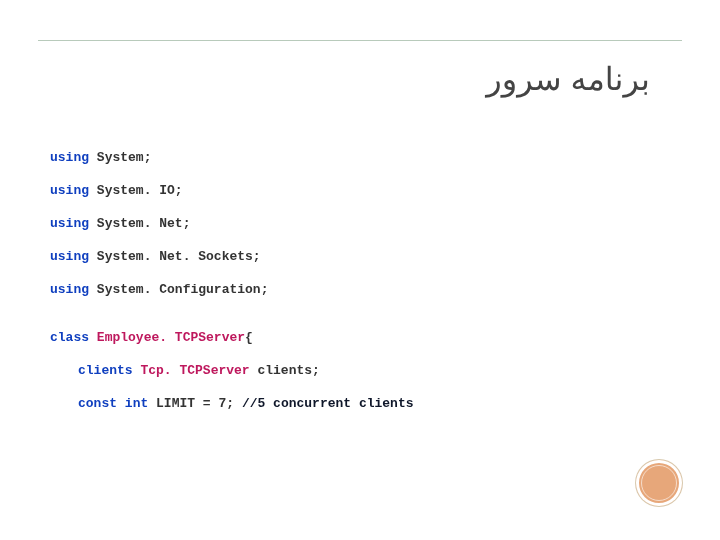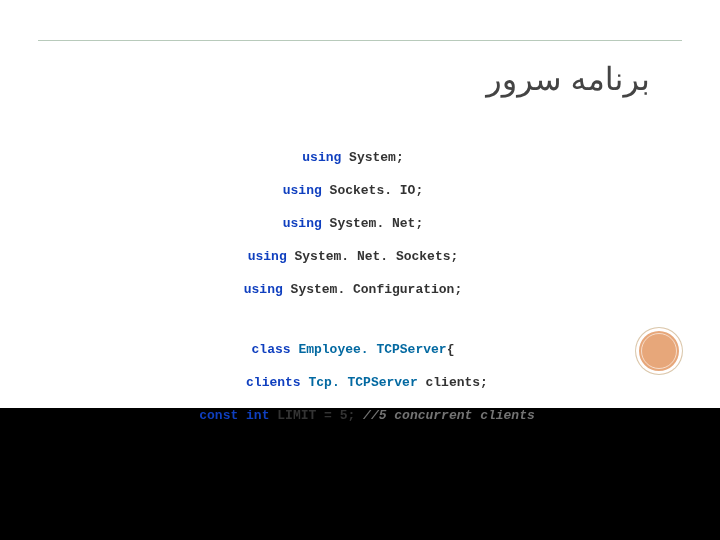--- a/index.html
+++ b/index.html
@@ -8,21 +8,21 @@
     width: 720px;
     height: 540px;
     background: #000;
     font-family: "Segoe UI", Arial, sans-serif;
   }
   .slide {
     position: absolute;
     top: 0;
     left: 0;
     width: 720px;
-    height: 408px;
+    height: 540px;
     background: #fff;
     box-sizing: border-box;
   }
   .accent-bar {
     position: absolute;
     top: 40px;
     left: 38px;
     right: 38px;
     height: 1px;
     background: #b8cabb;
@@ -39,31 +39,30 @@
   .code-area {
     position: absolute;
     top: 150px;
     left: 50px;
     right: 64px;
     font-family: "Courier New", monospace;
     font-size: 13px;
     line-height: 1.3;
     color: #333;
     font-weight: bold;
-    text-align: center;
   }
   .code-line {
     margin-bottom: 16px;
   }
   .code-line.gap {
-    margin-bottom: 44px;
+    margin-bottom: 32px;
   }
   .kw-blue { color: #0f3fbf; }
-  .kw-teal { color: #0369a1; }
-  .cmt { color: #737373; font-style: italic; }
+  .kw-teal { color: #be185d; }
+  .cmt { color: #0f172a; }
   .indent1 { padding-left: 28px; }
   .circle {
     position: absolute;
     right: 38px;
     bottom: 34px;
     width: 46px;
     height: 46px;
     border-radius: 50%;
     background: #e7a77a;
     box-shadow: 0 0 0 3px #fff inset, 0 0 0 1px #d8c9ae;
@@ -87,21 +86,21 @@
   <div class="code-area">
 
     <div class="code-line">
       <span class="kw-blue">using</span>
       <span>System;</span>
     </div>
 
 
     <div class="code-line">
       <span class="kw-blue">using</span>
-      <span>Sockets. IO;</span>
+      <span>System. IO;</span>
     </div>
 
     <div class="code-line">
       <span class="kw-blue">using</span>
       <span>System. Net;</span>
     </div>
 
     <div class="code-line">
       <span class="kw-blue">using</span>
       <span>System. Net. Sockets;</span>
@@ -119,20 +118,20 @@
 
     <div class="code-line indent1">
       <span class="kw-blue">clients</span>
       <span class="kw-teal">Tcp. TCPServer</span>
       <span>clients;</span>
     </div>
 
     <div class="code-line indent1">
       <span class="kw-blue">const</span>
       <span class="kw-blue">int</span>
-      <span>LIMIT = 5;</span>
+      <span>LIMIT = 7;</span>
       <span class="cmt">//5 concurrent clients</span>
     </div>
 
   </div>
 
   <div class="circle"></div>
 </div>
 
 </body></html>

